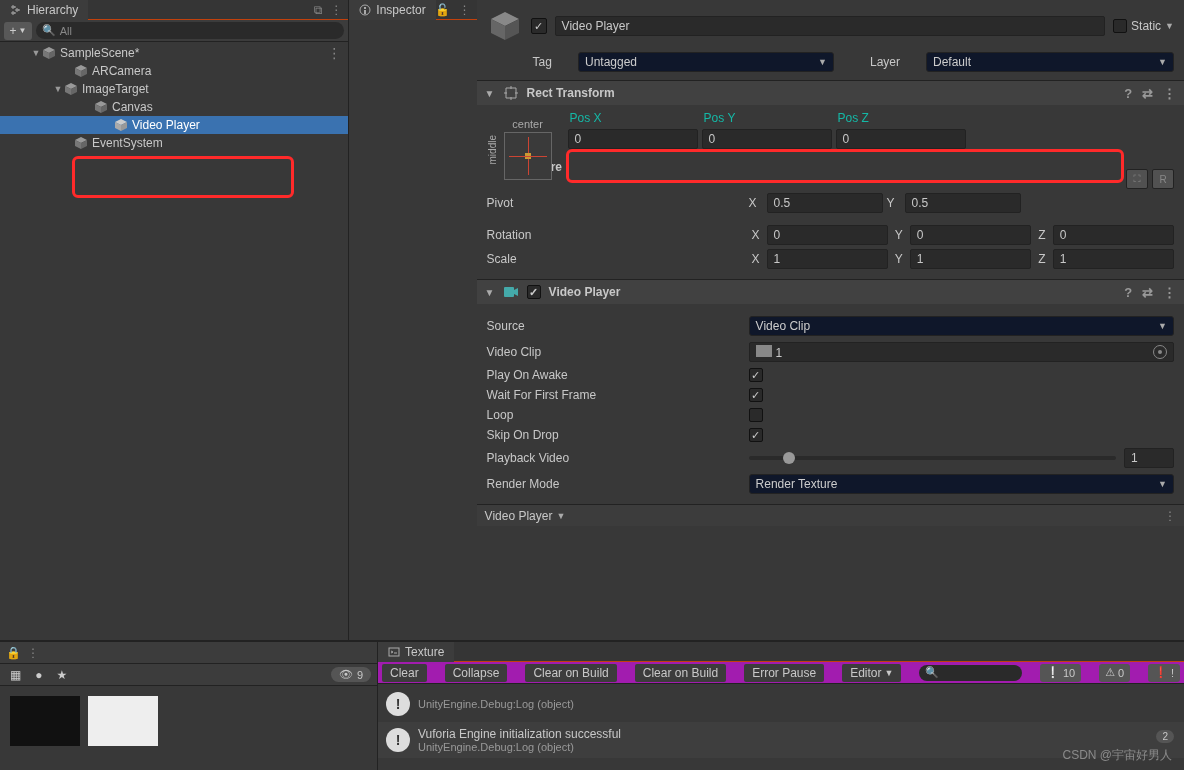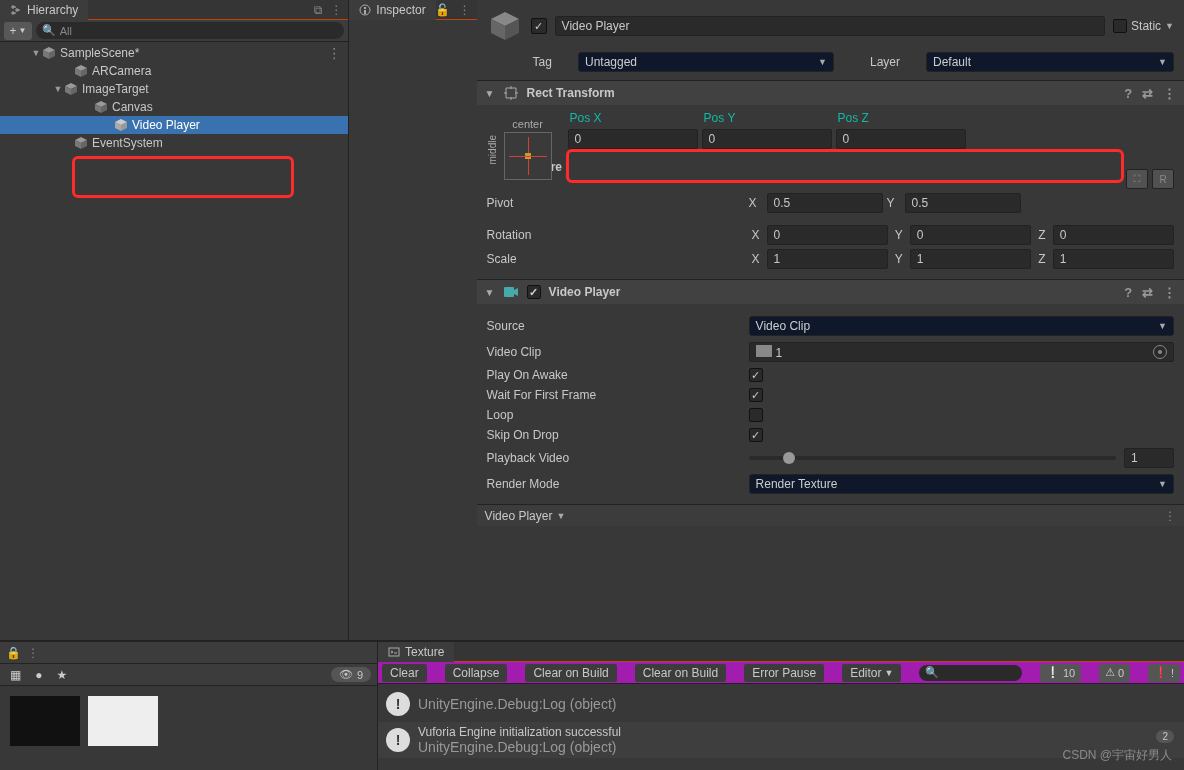--- a/index.html
+++ b/index.html
@@ -94,21 +94,21 @@
   .eye-pill { margin-left: auto; background: #555; border-radius: 9px; padding: 1px 8px; display: flex; align-items: center; gap: 4px; font-size: 11px; }
   .console-header { height: 22px; background: #a21caf; display: flex; align-items: center; padding: 0 4px; gap: 18px; border-bottom: 1px solid #222; flex-wrap: nowrap; }
   .console-btn { height: 18px; padding: 0 8px; background: #3c3c3c; color: #c8c8c8; font-size: 12px; display: flex; align-items: center; border-radius: 2px; white-space: nowrap; }
   .console-search { flex: 1; height: 16px; background: #2a2a2a; border-radius: 8px; display: flex; align-items: center; padding: 0 6px; color: #888; font-size: 11px; }
   .badge { height: 18px; background: #555; border-radius: 3px; padding: 0 6px; display: flex; align-items: center; gap: 3px; font-size: 11px; }
   .console-entries { flex: 1; padding: 2px 0; }
   .console-entry { display: flex; align-items: center; gap: 8px; padding: 2px 8px; height: 36px; }
   .console-entry:nth-child(even) { background: #3e3e3e; }
   .bubble { width: 24px; height: 24px; background: #ddd; border-radius: 50%; display: flex; align-items: center; justify-content: center; color: #333; font-weight: bold; font-size: 14px; }
   .entry-text { display: flex; flex-direction: column; font-size: 12px; }
-  .entry-text .line2 { color: #999; font-size: 14px; }
+  .entry-text .line2 { color: #999; font-size: 11px; }
   .watermark { position: absolute; right: 12px; bottom: 6px; color: #aaa; font-size: 12px; opacity: 0.7; pointer-events: none; }
   .thumb-row { display: flex; gap: 8px; padding: 10px; align-items: center; }
   .thumb { width: 70px; height: 50px; background: #111; }
   .thumb2 { width: 70px; height: 50px; background: #eee; position: relative; }
   svg.cube-svg { width: 14px; height: 14px; }
   svg.cube-big { width: 36px; height: 36px; }
 </style>
 </head>
 <body>
 

